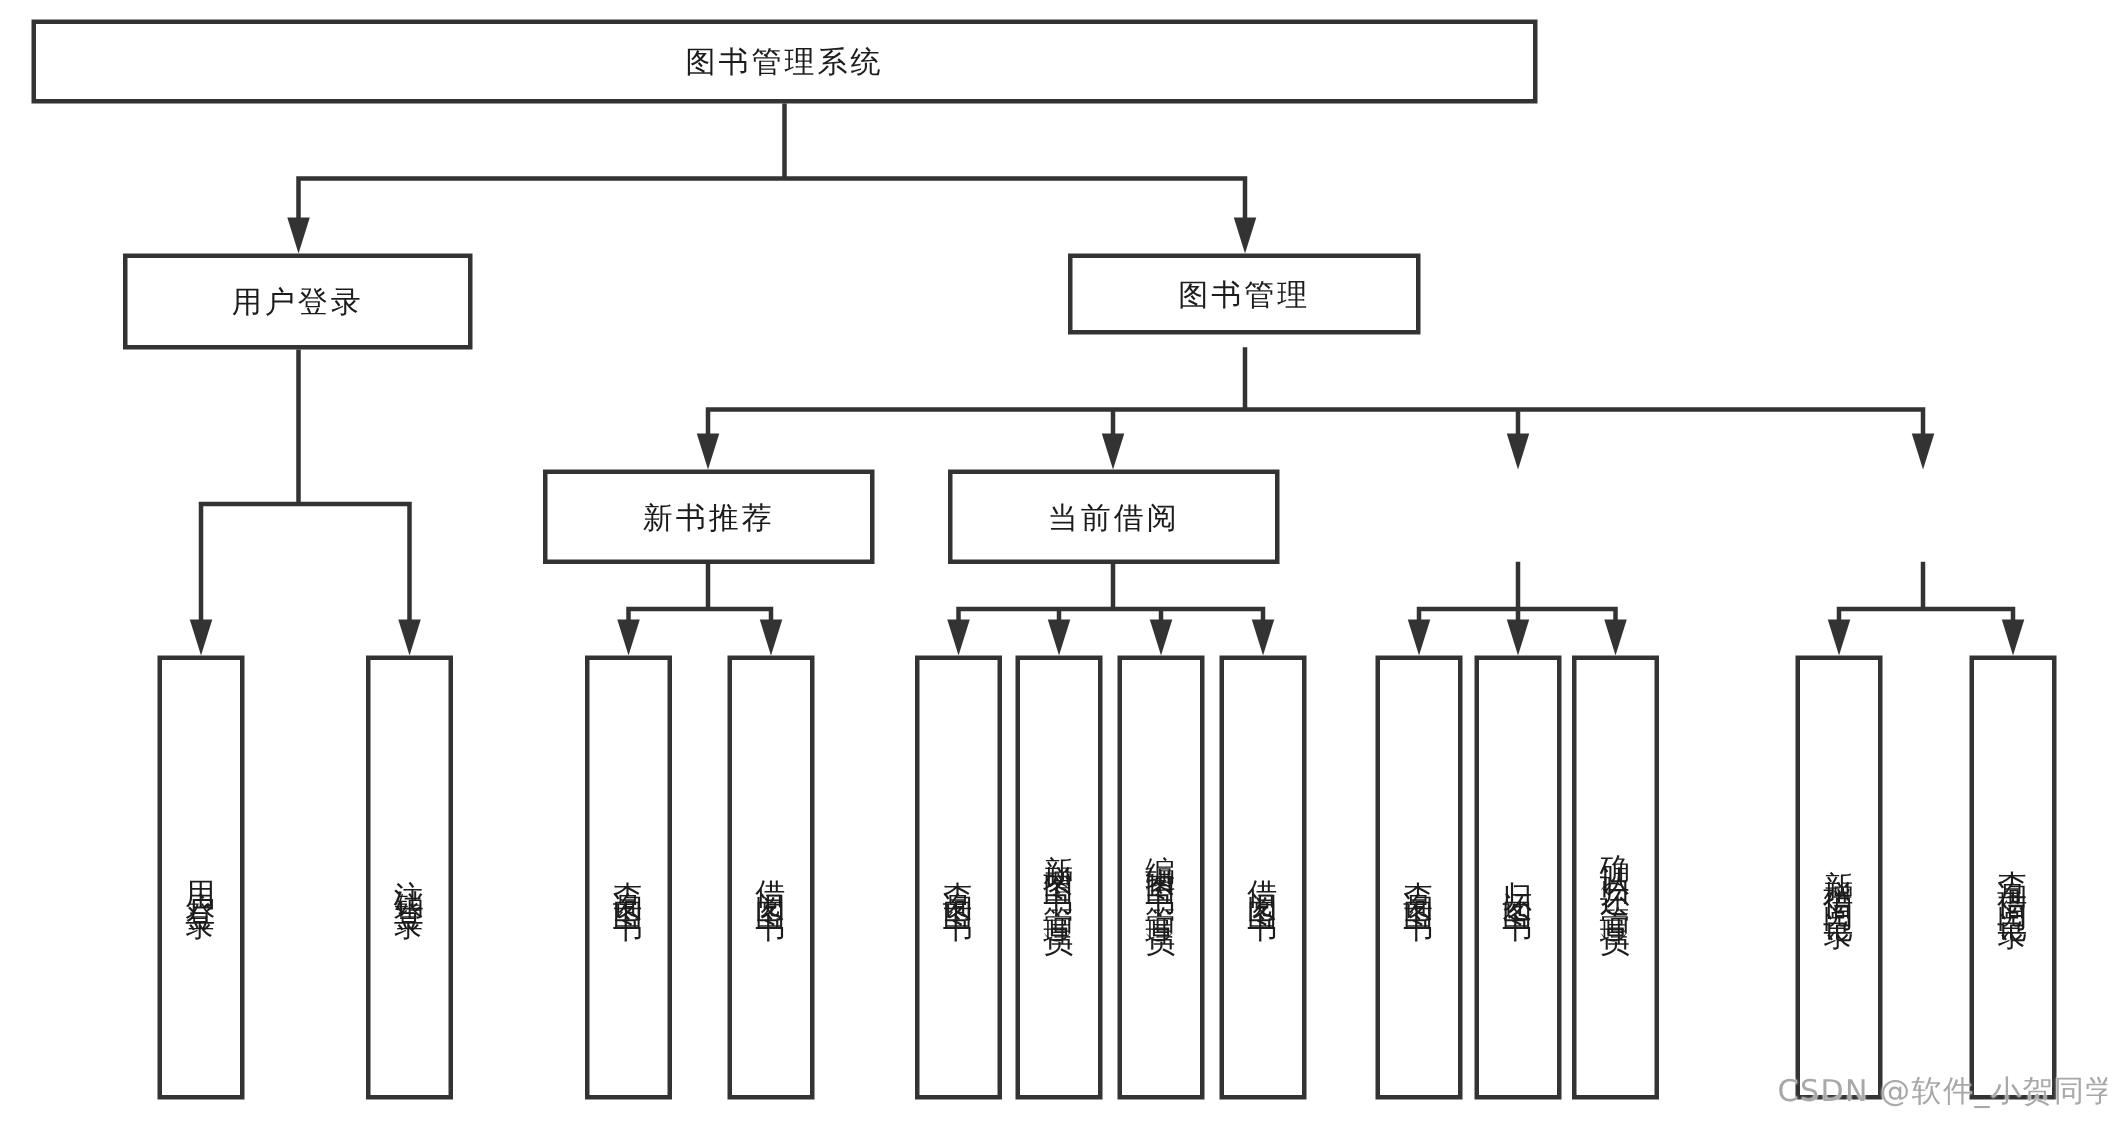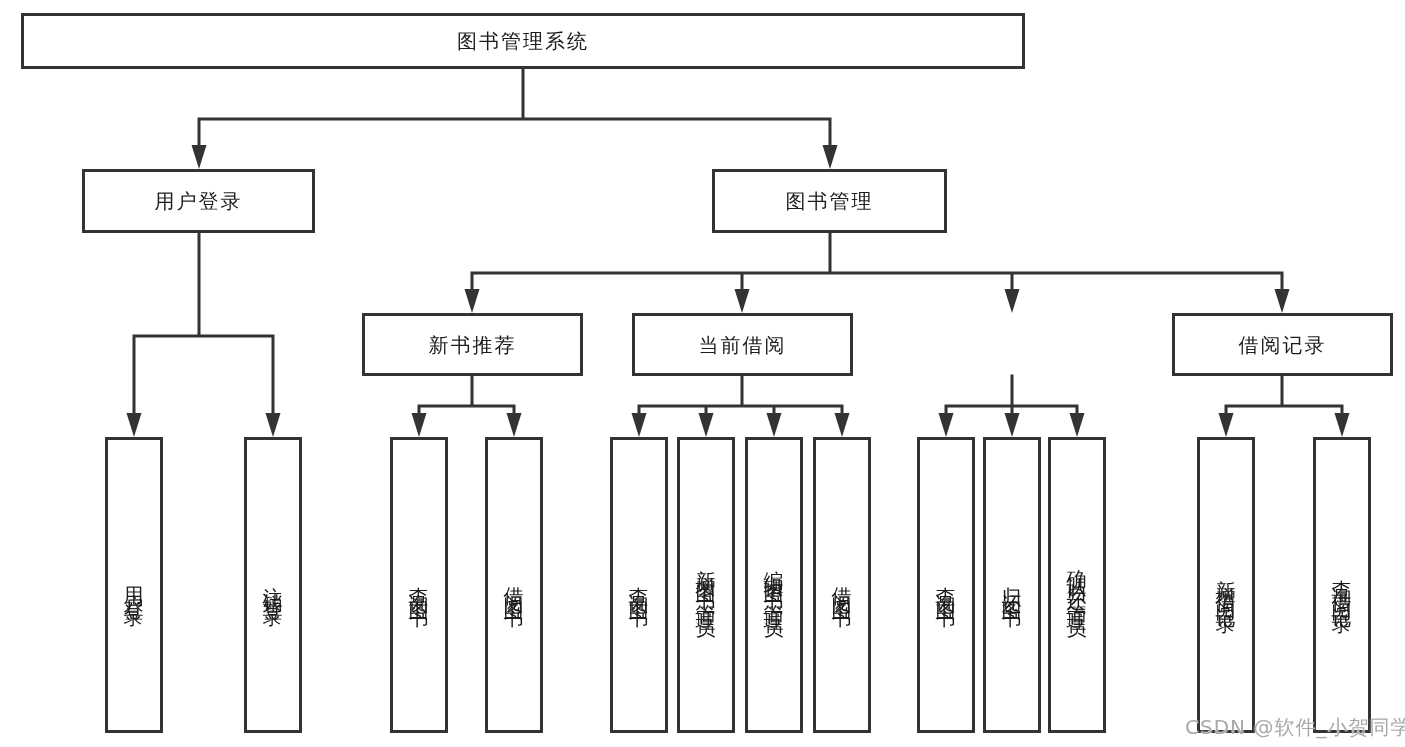--- a/index.html
+++ b/index.html
@@ -86,25 +86,24 @@
     <polygon points="938.5,413 953.5,413 946,437"></polygon>
     <polygon points="1004.5,413 1019.5,413 1012,437"></polygon>
     <polygon points="1069.5,413 1084.5,413 1077,437"></polygon>
     <polygon points="1218.5,413 1233.5,413 1226,437"></polygon>
     <polygon points="1334.5,413 1349.5,413 1342,437"></polygon>
   </svg>
 
   <div class="box" style="left:21px;top:13px;width:1004px;height:56px">图书管理系统</div>
 
   <div class="box" style="left:82px;top:169px;width:233px;height:64px">用户登录</div>
-  <div class="box" style="left:712px;top:169px;width:235px;height:64px">图书管理</div>
+  <div class="box" style="left:712px;top:169px;width:235px;height:54px">图书管理</div>
 
   <div class="box" style="left:362px;top:313px;width:221px;height:63px">新书推荐</div>
   <div class="box" style="left:632px;top:313px;width:221px;height:63px">当前借阅</div>
-  <div class="box" style="left:1172px;top:313px;width:221px;height:63px">借阅记录</div>
 
   <div class="box v" style="left:105px;top:437px;width:58px;height:296px">用户登录</div>
   <div class="box v" style="left:244px;top:437px;width:58px;height:296px">注销登录</div>
 
   <div class="box v" style="left:390px;top:437px;width:58px;height:296px">查询图书</div>
   <div class="box v" style="left:485px;top:437px;width:58px;height:296px">借阅图书</div>
 
   <div class="box v" style="left:610px;top:437px;width:58px;height:296px">查询图书</div>
   <div class="box v" style="left:677px;top:437px;width:58px;height:296px">新增图书（管理员）</div>
   <div class="box v" style="left:745px;top:437px;width:58px;height:296px">编辑图书（管理员）</div>

